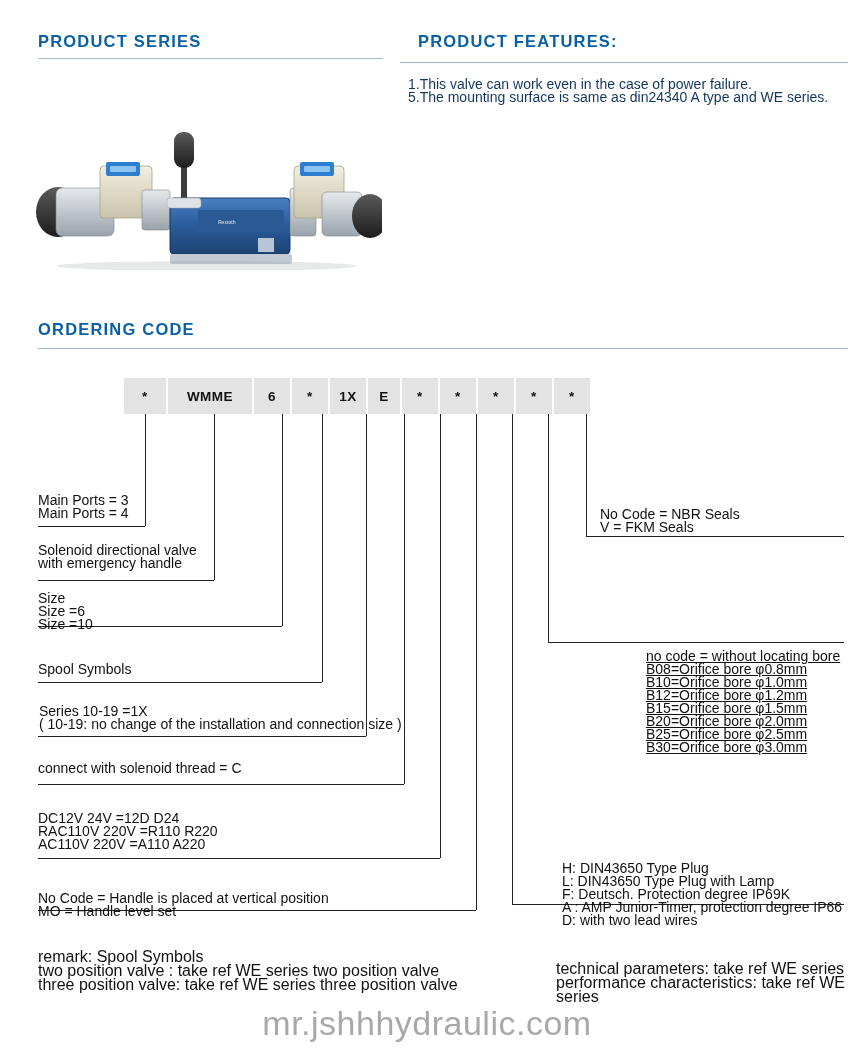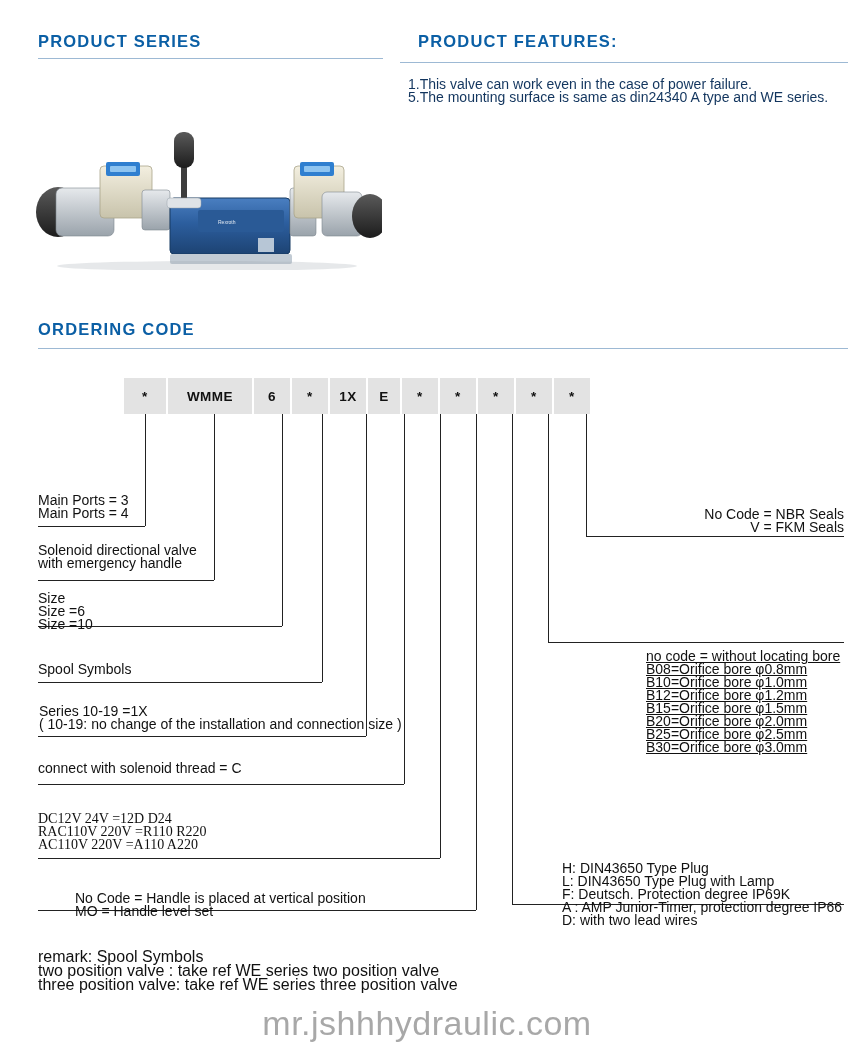--- a/index.html
+++ b/index.html
@@ -65,21 +65,21 @@
   .hline{position:absolute;height:1px;background:#222;}
 
   
   .anno{
     position:absolute;
     font-size:14px;
     line-height:13px;
     color:#111;
     white-space:pre-line;
   }
-  .anno.right{text-align:right;}
+  .anno.right{text-align:left;}
 
   
   .note{
     position:absolute;
     font-size:16px;
     line-height:14px;
     color:#111;
     white-space:pre-line;
   }
 
@@ -219,24 +219,24 @@
 Main Ports = 4</div>
   <div class="anno" style="left:38px;top:544px;">Solenoid directional valve
 with emergency handle</div>
   <div class="anno" style="left:38px;top:592px;">Size
 Size =6
 Size =10</div>
   <div class="anno" style="left:38px;top:663px;">Spool Symbols</div>
   <div class="anno" style="left:39px;top:705px;"> Series 10-19                     =1X
 ( 10-19: no change of the installation and connection size )</div>
   <div class="anno" style="left:38px;top:762px;">connect with solenoid thread = C</div>
-  <div class="anno" style="left:38px;top:812px;font-family:Liberation Serif, serif;">DC12V 24V         =12D D24
+  <div class="anno" style="left:38px;top:812px;">DC12V 24V         =12D D24
 RAC110V 220V  =R110 R220
 AC110V 220V    =A110 A220</div>
-  <div class="anno" style="left:38px;top:892px;margin-left:37px;">No Code =  Handle is placed at vertical position
+  <div class="anno" style="left:38px;top:892px;">No Code =  Handle is placed at vertical position
 MO        = Handle level set</div>
 
   <div class="anno right" style="left:600px;top:508px;width:244px;">No Code = NBR Seals
 V = FKM Seals</div>
   <div class="anno" style="left:646px;top:650px;text-decoration:underline;">no code = without locating bore
 B08=Orifice bore φ0.8mm
 B10=Orifice bore φ1.0mm
 B12=Orifice bore φ1.2mm
 B15=Orifice bore φ1.5mm
 B20=Orifice bore φ2.0mm
@@ -244,15 +244,17 @@
 B30=Orifice bore φ3.0mm</div>
   <div class="anno" style="left:562px;top:862px;">H: DIN43650 Type Plug
 L: DIN43650 Type Plug with Lamp
 F: Deutsch. Protection degree IP69K
 A : AMP Junior-Timer, protection degree IP66
 D: with two lead wires</div>
 
   <div class="note" style="left:38px;top:950px;">remark: Spool Symbols
 two position valve : take ref WE series two position valve
 three position valve: take ref WE series three position valve</div>
+  <div class="note" style="left:556px;top:962px;">technical parameters:   take ref WE series
+performance characteristics: take ref WE series</div>
 
   <div class="watermark">mr.jshhhydraulic.com</div>
 </div>
 
 </body></html>

